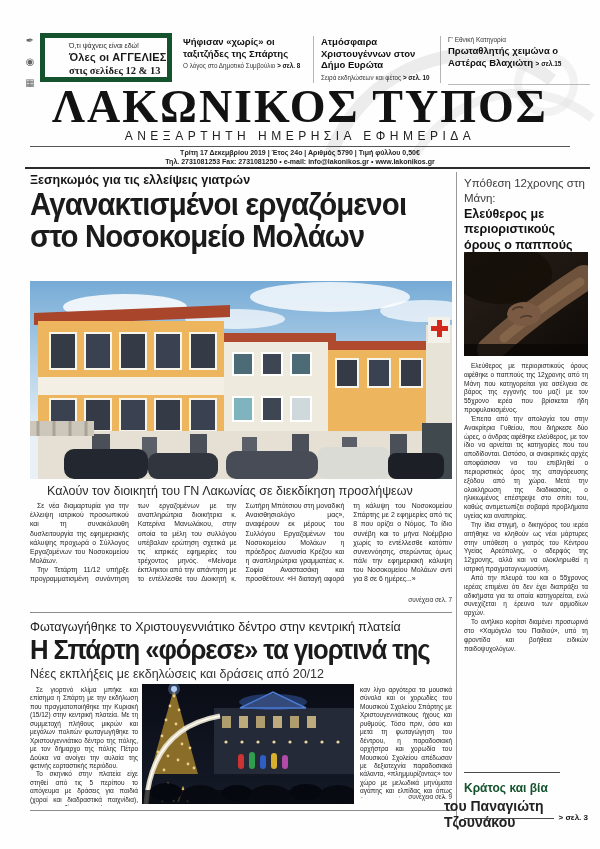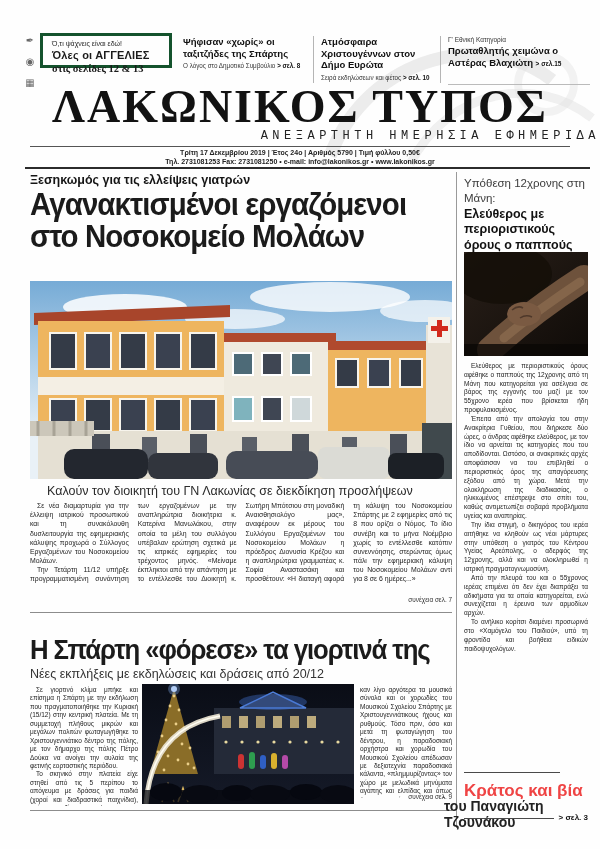--- a/index.html
+++ b/index.html
@@ -2,38 +2,38 @@
 <html lang="el"><head>
 <meta charset="utf-8">
 <style>
   html,body{margin:0;padding:0;background:#ffffff;}
   .page{position:relative;width:600px;height:849px;background:#fefefe;overflow:hidden;
         font-family:"Liberation Sans","DejaVu Sans",sans-serif;color:#1a1a1a;}
   .abs{position:absolute;}
   
   .stampcol{left:22px;top:36px;width:16px;height:52px;display:flex;flex-direction:column;
             justify-content:space-between;align-items:center;color:#666;font-size:10px;line-height:1;}
-  .adbox{left:40px;top:33px;width:132px;height:35px;border:3px solid #14532d;box-sizing:border-box;
-         padding:4px 0 0 9px;}
+  .adbox{left:40px;top:33px;width:132px;height:49px;border:5px solid #14532d;box-sizing:border-box;
+         padding:4px 0 0 24px;}
   .adbox .l1{font-size:7px;color:#222;}
   .adbox .l2{font-size:11px;font-weight:bold;margin-top:2px;letter-spacing:.2px;}
   .adbox .l3{font-size:10.5px;font-weight:bold;margin-top:2px;font-family:Liberation Serif, serif;}
   .teaser{top:36px;height:50px;}
   .teaser .t1{font-size:9.5px;font-weight:bold;line-height:1.22;color:#111;}
   .teaser .sub{font-size:6.3px;color:#333;margin-top:3px;}
   .teaser .sub b{font-size:6.3px;color:#111;}
   .teaser .kick{font-size:6.5px;color:#333;margin-bottom:2px;}
   .vsep{top:36px;width:1px;height:47px;background:#b5b5b5;}
   .t4line{left:448px;top:84px;width:142px;height:1px;background:#bbb;}
   
   .wm{pointer-events:none;}
   .mast-title{left:0;top:84px;width:600px;text-align:center;
               font-family:"Liberation Serif","DejaVu Serif",serif;font-weight:bold;
               font-size:46px;line-height:1;letter-spacing:2px;color:#121212;}
-  .mast-sub{left:0;top:129px;width:600px;text-align:right;font-size:12px;letter-spacing:4.5px;color:#222;font-family:Liberation Mono, monospace;}
+  .mast-sub{left:0;top:129px;width:600px;text-align:center;font-size:12px;letter-spacing:4.5px;color:#222;}
   .mast-rule1{left:30px;top:146px;width:540px;height:1px;background:#555;}
   .dateline{left:0;top:149px;width:600px;text-align:center;font-size:7px;font-weight:bold;color:#222;}
   .contacts{left:0;top:158px;width:600px;text-align:center;font-size:7px;font-weight:bold;color:#222;}
   .mast-rule2{left:25px;top:167px;width:565px;height:2px;background:#2b2b2b;}
   
   .lead-kicker{left:30px;top:173px;width:420px;font-size:12.5px;font-weight:bold;color:#151515;}
   .lead-head{left:30px;top:188px;width:460px;font-size:32px;font-weight:800;line-height:1.0;
              letter-spacing:-1px;color:#1b1b1b;transform:scaleX(.92);transform-origin:left top;}
   .photo-frame{left:30px;top:281px;width:422px;height:198px;overflow:hidden;background:#9db9d0;}
   .lead-sub{left:30px;top:484px;width:422px;font-size:12.5px;font-weight:500;color:#2b2b2b;margin-left:17px;}
@@ -57,21 +57,21 @@
   .cont9{left:360px;top:793px;width:92px;text-align:right;font-size:6.4px;color:#333;}
   .rule-bot{left:30px;top:810px;width:422px;height:1px;background:#8c8c8c;}
   
   .side-rule{left:456px;top:172px;width:1px;height:656px;background:#9a9a9a;}
   .sb-kicker{left:464px;top:176px;width:124px;font-size:11.5px;line-height:1.3;color:#3c3c3c;}
   .sb-head{left:464px;top:207px;width:126px;font-size:12.5px;font-weight:bold;line-height:1.22;color:#111;}
   .sb-photo{left:464px;top:252px;width:124px;height:104px;overflow:hidden;background:#1c140f;}
   .sb-body{left:464px;top:362px;width:124px;height:402px;font-size:6.5px;line-height:1.36;
            text-align:justify;color:#1c1c1c;overflow:hidden;}
   .sb-sep{left:464px;top:772px;width:96px;height:1px;background:#4a4a4a;}
-  .op-title{left:464px;top:781px;width:124px;font-size:17px;font-weight:bold;color:#ef4444;}
+  .op-title{left:464px;top:781px;width:124px;font-size:12px;font-weight:bold;color:#14532d;}
   .op-byline{left:444px;top:798px;width:124px;font-size:14px;font-weight:bold;color:#222;}
   .op-pageline{left:464px;top:813px;width:124px;display:flex;align-items:flex-end;}
   .op-pageline .ln{flex:1;height:1px;background:#4a4a4a;margin-bottom:3px;}
   .op-pageline .pg{font-size:8px;font-weight:bold;color:#111;margin-left:4px;white-space:nowrap;}
 </style>
 </head>
 <body>
 
 <div class="page">
 
@@ -210,20 +210,21 @@
 
   <div class="abs lead-sub">Καλούν τον διοικητή του ΓΝ Λακωνίας σε διεκδίκηση προσλήψεων</div>
 
   <div class="abs lead-body">
     <p>Σε νέα διαμαρτυρία για την έλλειψη ιατρικού προσωπικού και τη συνακόλουθη δυσλειτουργία της εφημεριακής κάλυψης προχωρά ο Σύλλογος Εργαζομένων του Νοσοκομείου Μολάων.</p>
     <p>Την Τετάρτη 11/12 υπήρξε προγραμματισμένη συνάντηση των εργαζομένων με την αναπληρώτρια διοικήτρια κ. Κατερίνα Μανωλάκου, στην οποία τα μέλη του συλλόγου υπέβαλαν ερώτηση σχετικά με τις ιατρικές εφημερίες του τρέχοντος μηνός. «Μείναμε έκπληκτοι από την απάντηση με το εντέλλεσθε του Διοικητή κ. Σωτήρη Μπότσιου στη μοναδική Αναισθησιολόγο μας», αναφέρουν εκ μέρους του Συλλόγου Εργαζομένων του Νοσοκομείου Μολάων η πρόεδρος Διονυσία Κρέζου και η αναπληρώτρια γραμματέας κ. Σοφία Αναστασάκη και προσθέτουν: «Η διαταγή αφορά τη κάλυψη του Νοσοκομείου Σπάρτης με 2 εφημερίες από τις 8 που ορίζει ο Νόμος. Το ίδιο συνέβη και το μήνα Νοέμβριο χωρίς το εντέλλεσθε κατόπιν συνεννόησης, στερώντας όμως πάλι την εφημεριακή κάλυψη του Νοσοκομείου Μολάων αντί για 8 σε 6 ημέρες...»</p>
   </div>
   <div class="abs cont7">συνέχεια σελ. 7</div>
   <div class="abs rule-mid"></div>
 
+  <div class="abs s2-kicker">Φωταγωγήθηκε το Χριστουγεννιάτικο δέντρο στην κεντρική πλατεία</div>
   <div class="abs s2-head">Η Σπάρτη «φόρεσε» τα γιορτινά της</div>
   <div class="abs s2-sub">Νέες εκπλήξεις με εκδηλώσεις και δράσεις από 20/12</div>
 
   <div class="abs s2-left">
     <p>Σε γιορτινό κλίμα μπήκε και επίσημα η Σπάρτη με την εκδήλωση που πραγματοποιήθηκε την Κυριακή (15/12) στην κεντρική πλατεία. Με τη συμμετοχή πλήθους μικρών και μεγάλων πολιτών φωταγωγήθηκε το Χριστουγεννιάτικο δέντρο της πόλης, με τον δήμαρχο της πόλης Πέτρο Δούκα να ανοίγει την αυλαία της φετινής εορταστικής περιόδου.</p>
     <p>Το σκηνικό στην πλατεία είχε στηθεί από τις 5 περίπου το απόγευμα με δράσεις για παιδιά (χοροί και διαδραστικά παιχνίδια), ενώ στην «εξίσωση» μπή-</p>
   </div>
 
   <div class="abs night-frame">
     <svg width="212" height="120" viewBox="0 0 212 120">

